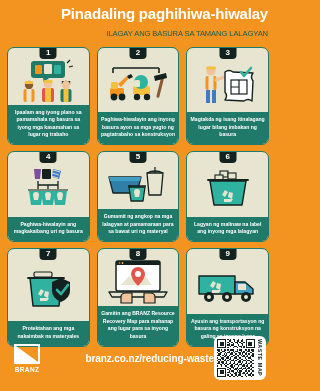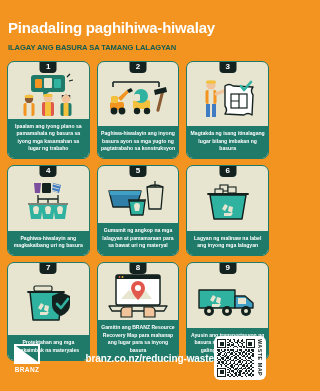--- a/index.html
+++ b/index.html
@@ -4,27 +4,27 @@
 <style>
   html,body{margin:0;padding:0;}
   body{
     width:276px;height:391px;
     background:#f2941f;
     font-family:"Liberation Sans",sans-serif;
     overflow:hidden;
   }
   .poster{position:relative;width:276px;height:391px;box-sizing:border-box;}
 
-  .header{padding:20px 8px 2px;text-align:left;}
+  .header{padding:6px 8px 2px;text-align:right;margin-left:18px;}
   .title{
     font-size:15px;font-weight:bold;color:#ffffff;line-height:1.1;
     letter-spacing:-0.2px;
   }
   .subtitle{
-    margin-top:6px;font-size:7.6px;font-weight:bold;color:#145c50;
+    margin-top:6px;font-size:7.6px;font-weight:normal;color:#145c50;
     letter-spacing:-0.1px;
   }
 
   .grid{
     margin-top:7px;padding:0 7px;
     display:grid;grid-template-columns:repeat(3,1fr);
     gap:6px 7px;
   }
 
   .card{

